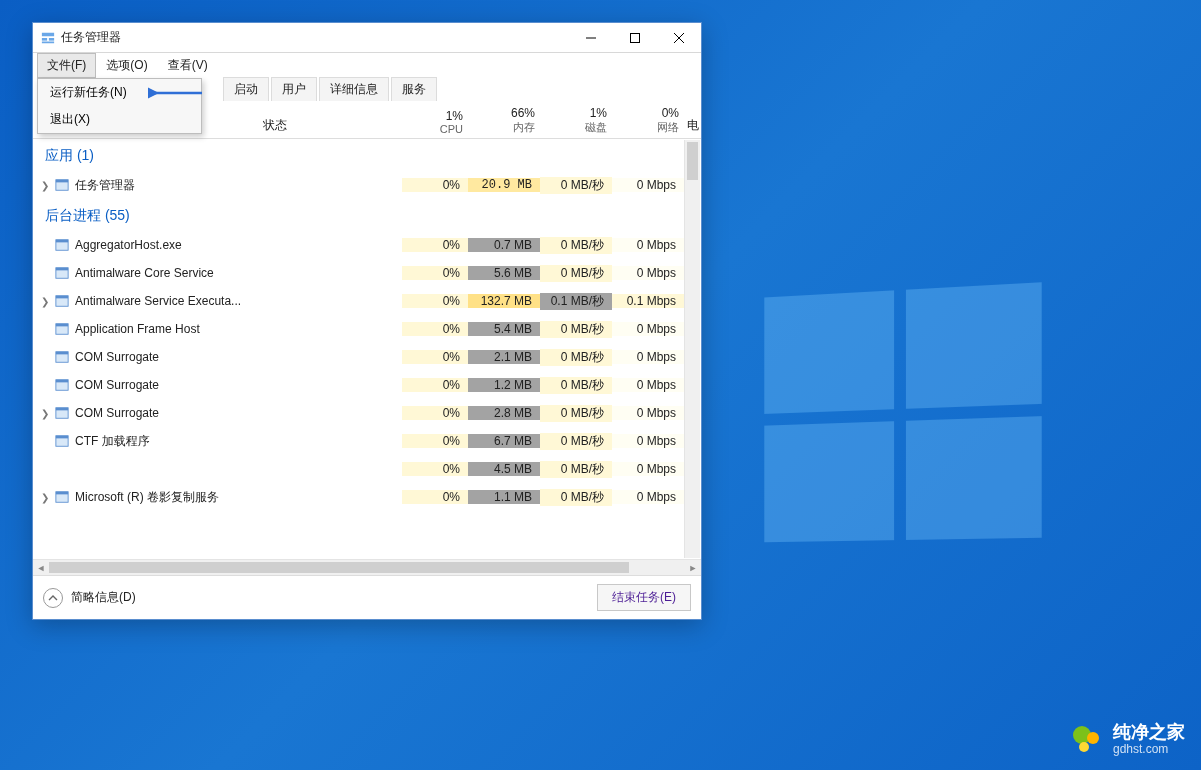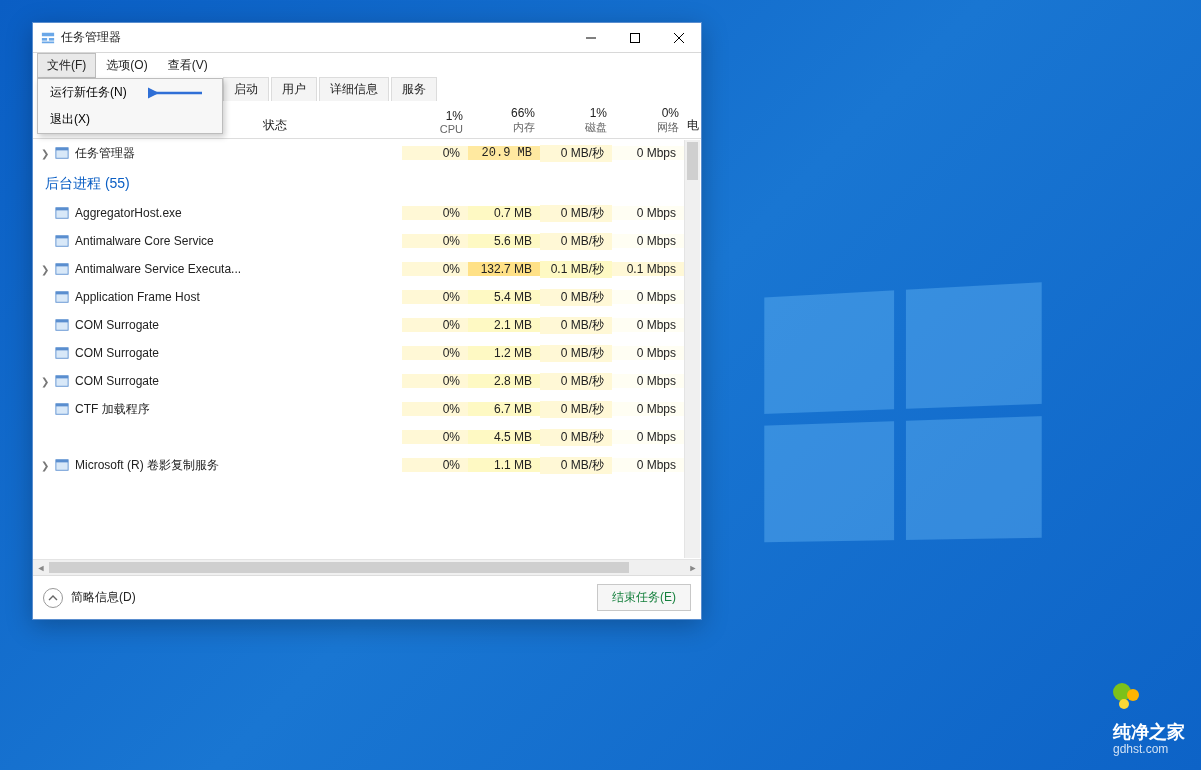--- a/index.html
+++ b/index.html
@@ -8,21 +8,21 @@
   background: linear-gradient(135deg, #0a5ec4 0%, #1976d2 50%, #0d63c7 100%);
   position: relative; overflow: hidden;
 }
 .winlogo {
   position: absolute; left: 760px; top: 290px; width: 280px; height: 250px;
   display: grid; grid-template-columns: 1fr 1fr; grid-template-rows: 1fr 1fr; gap: 12px;
   transform: perspective(900px) rotateY(-8deg) skewY(-2deg);
   opacity: 0.6;
 }
 .winlogo div { background: rgba(120,200,255,0.55); }
-.watermark { position: absolute; right: 16px; bottom: 14px; color: #fff; font-size: 13px; display: flex; gap: 12px; flex-direction: column; }
+.watermark { position: absolute; right: 16px; bottom: 14px; color: #fff; font-size: 13px; display: flex; align-items: center; gap: 12px; }
 .watermark .dots { position: relative; width: 28px; height: 28px; }
 .watermark .dots span { position: absolute; border-radius: 50%; }
 .watermark .d1 { width: 18px; height: 18px; background:#7cc11a; left:0; top:0; }
 .watermark .d2 { width: 12px; height: 12px; background:#ffb400; left:14px; top:6px; }
 .watermark .d3 { width: 10px; height: 10px; background:#fdd835; left:6px; top:16px; }
 .watermark .txt { font-size: 18px; font-weight: 600; line-height: 1.05; }
 .watermark .sub { font-size: 12px; opacity: .8; }
 
 .window {
   position: absolute; left: 32px; top: 22px; width: 670px; height: 598px;
@@ -36,21 +36,21 @@
 .winctrls div { width: 44px; height: 29px; display: flex; align-items: center; justify-content: center; }
 
 .menubar { height: 24px; display: flex; align-items: center; padding-left: 4px; font-size: 12px; }
 .menubar .mitem { padding: 3px 9px; border: 1px solid transparent; }
 .menubar .mitem.active { background: #e9e9e9; border: 1px solid #bdbdbd; }
 
 .tabrow { height: 24px; display: flex; align-items: center; padding-left: 6px; gap: 2px; position: relative; }
 .tabrow .tab { padding: 3px 10px; background: #f4f4f4; border: 1px solid #dcdcdc; border-bottom: none; }
 
 .dropdown {
-  position: absolute; left: 37px; top: 78px; width: 186px; background: #f7f7f7;
+  position: absolute; left: 37px; top: 78px; width: 165px; background: #f7f7f7;
   border: 1px solid #bdbdbd; box-shadow: 2px 3px 6px rgba(0,0,0,.2); z-index: 10;
 }
 .dropdown .ditem { padding: 5px 12px; font-size: 12px; }
 
 .arrow {
   position: absolute; left: 148px; top: 86px; z-index: 11;
 }
 
 .hdr { display:flex; height: 38px; background: #fff; border-bottom: 1px solid #ddd; }
 .hdr .cname { flex: 0 0 230px; display:flex; align-items:flex-end; padding: 0 0 4px 10px; }
@@ -68,28 +68,28 @@
 .group { padding: 8px 0 6px 12px; color:#0a5ec4; font-size: 14px; }
 .row { display:flex; height: 28px; align-items:center; }
 .row .ncell { flex: 0 0 290px; display:flex; align-items:center; padding-left: 8px; gap: 6px; }
 .row .ncell .chev { width: 8px; font-size:10px; color:#777; text-align:center; }
 .row .ncell .ricon { width:14px; height:14px; }
 .row .val { flex: 0 0 66px; text-align:right; padding-right:8px; }
 .row .valw { flex: 0 0 72px; }
 
 .heat0 { background: #fffef3; }
 .heat1 { background: #fff8d6; }
-.heat2 { background: #fef9c3; }
+.heat2 { background: #a3a3a3; }
 .heat3 { background: #ffe9a0; font-family: Liberation Mono, monospace; }
 .heat4 { background: #ffe187; }
 
 .footer { height: 44px; border-top: 1px solid #ddd; display:flex; align-items:center; padding: 0 10px; gap:8px; }
 .footer .circ { width:20px; height:20px; border:1px solid #999; border-radius:50%; display:flex; align-items:center; justify-content:center; }
 .footer .spacer { flex:1; }
-.footer .btn { border:1px solid #c8c8c8; background:#f6f6f6; color:#15803d; padding: 4px 14px; font-size:12px; }
+.footer .btn { border:1px solid #c8c8c8; background:#f6f6f6; color:#4c1d95; padding: 4px 14px; font-size:12px; }
 
 .hscroll { height: 16px; background:#f0f0f0; border-top:1px solid #e4e4e4; position:relative; }
 .hscroll .hthumb { position:absolute; top:2px; bottom:2px; left:16px; width: 580px; background:#cfcfcf; }
 .hscroll .harrow { position:absolute; top:0; bottom:0; width:16px; display:flex; align-items:center; justify-content:center; color:#888; font-size:9px; }
 .hscroll .hl { left:0; } .hscroll .hr { right:0; }
 
 svg.appicon rect { fill:#6aa7e8; }
 </style>
 </head>
 <body>
@@ -163,20 +163,21 @@
       </div>
     <div class="col colw">
         <span class="pct">0%</span>
         <span class="lbl">网络</span>
       </div>
     <div style="flex:0 0 14px; display:flex; align-items:flex-end; padding-bottom:4px;">电</div>
   </div>
 
   <div class="body">
     <div class="rows" id="rows">
+        <div class="group">应用 (1)</div>
         <div class="row">
           <div class="ncell">
             <span class="chev">❯</span>
             <svg class="ricon" viewBox="0 0 16 16">
               <rect x="1" y="2" width="14" height="12" fill="#d8e8f8" stroke="#5a8ecf"></rect>
               <rect x="1" y="2" width="14" height="3" fill="#5a8ecf"></rect>
             </svg>
             <span>任务管理器</span>
           </div>
           <div style="flex: 1 1 0%;"></div>

